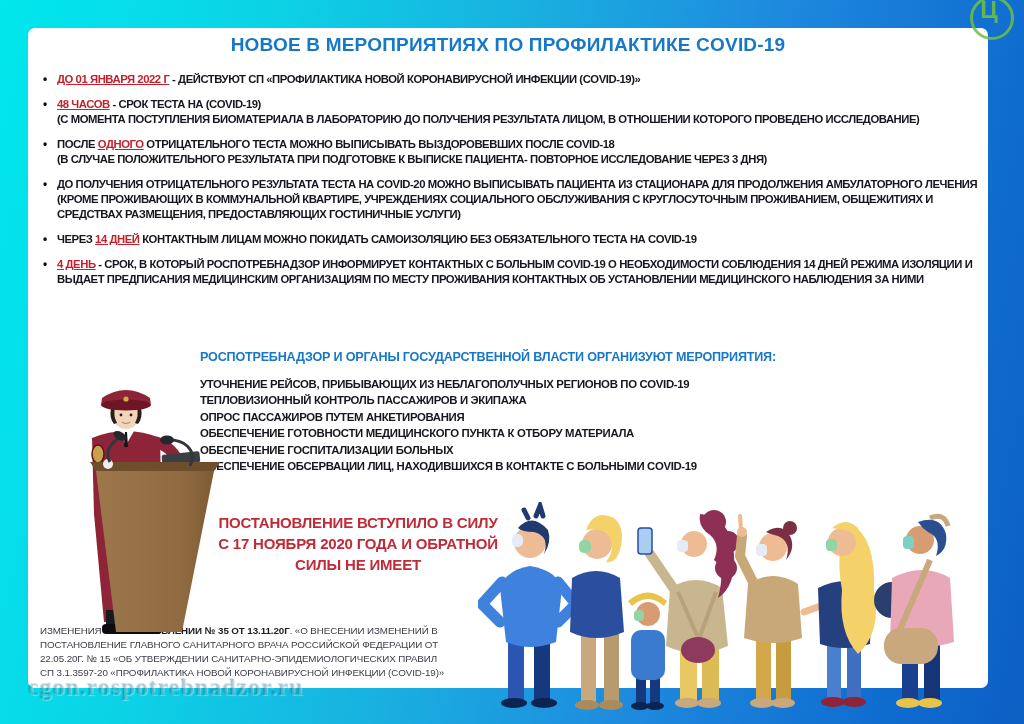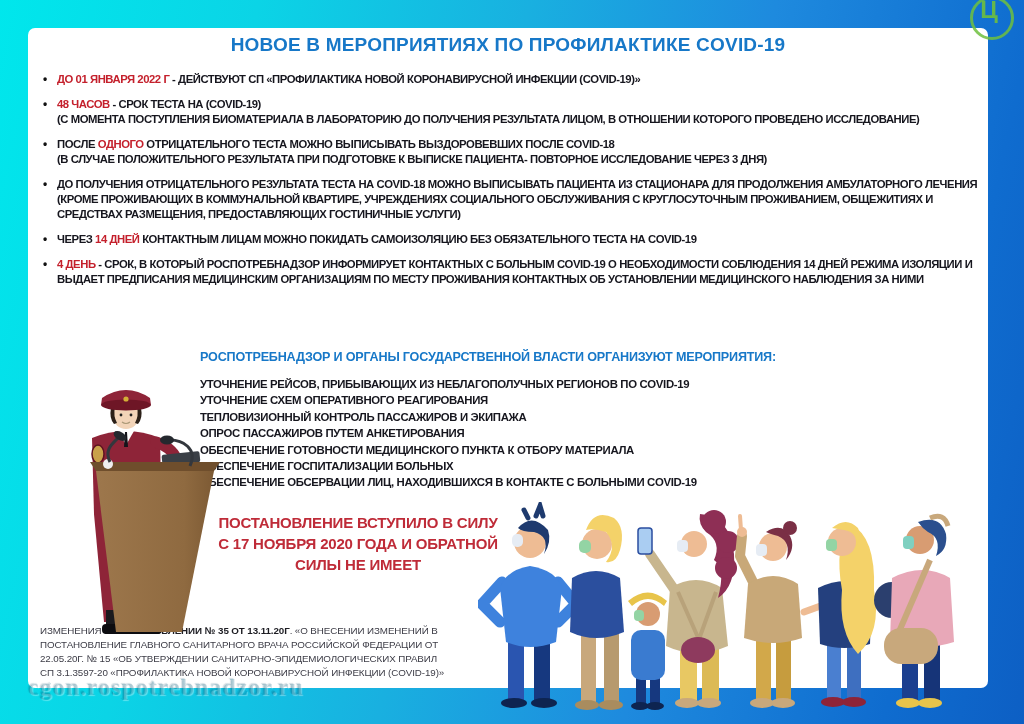--- a/index.html
+++ b/index.html
@@ -15,21 +15,21 @@
   .title{
     position:absolute;left:0;top:6px;width:100%;text-align:center;
     font-size:19px;font-weight:bold;color:#1778c8;letter-spacing:.2px;
   }
   .bullets{
     position:absolute;left:12px;top:44px;width:944px;margin:0;padding:0;list-style:none;
     font-size:11.3px;font-weight:bold;color:#16161e;line-height:15px;letter-spacing:-.45px;
   }
   .bullets li{position:relative;padding-left:17px;margin-bottom:10px;}
   .bullets li .dot{position:absolute;left:3px;top:0;font-size:12px;color:#111;}
-  .red{color:#c4202c;}
+  .red{color:#c4202c;text-decoration:underline;}
   .bold{font-weight:bold;color:#1c1c22;}
   .measures{position:absolute;left:172px;top:322px;width:620px;}
   .measures-heading{
     font-size:12.6px;font-weight:bold;color:#1778c8;letter-spacing:-.2px;margin:0 0 12px 0;
   }
   .measures ul{margin:0;padding:0;list-style:none;
     font-size:11.4px;font-weight:bold;color:#16161e;line-height:16.4px;letter-spacing:-.35px;}
   .statement{
     position:absolute;left:170px;top:484px;width:320px;text-align:center;
     font-size:15px;font-weight:bold;color:#bf2b38;line-height:21px;letter-spacing:-.2px;
@@ -65,30 +65,29 @@
 
 <div class="page">
 
   <div class="panel">
     <div class="title">НОВОЕ В МЕРОПРИЯТИЯХ ПО ПРОФИЛАКТИКЕ COVID-19</div>
 
     <ul class="bullets" id="bullet-list">
         <li><span class="dot">•</span><span class="red">ДО 01 ЯНВАРЯ 2022 Г</span><span> - ДЕЙСТВУЮТ СП  «ПРОФИЛАКТИКА НОВОЙ КОРОНАВИРУСНОЙ ИНФЕКЦИИ (COVID-19)»</span></li>
         <li><span class="dot">•</span><span class="red">48 ЧАСОВ</span><span> - СРОК ТЕСТА НА (COVID-19)</span><br><span>(С МОМЕНТА ПОСТУПЛЕНИЯ БИОМАТЕРИАЛА В ЛАБОРАТОРИЮ ДО ПОЛУЧЕНИЯ РЕЗУЛЬТАТА ЛИЦОМ, В ОТНОШЕНИИ КОТОРОГО ПРОВЕДЕНО ИССЛЕДОВАНИЕ)</span></li>
         <li><span class="dot">•</span><span>ПОСЛЕ </span><span class="red">ОДНОГО</span><span> ОТРИЦАТЕЛЬНОГО ТЕСТА МОЖНО ВЫПИСЫВАТЬ ВЫЗДОРОВЕВШИХ ПОСЛЕ COVID-18</span><br><span>(В СЛУЧАЕ ПОЛОЖИТЕЛЬНОГО РЕЗУЛЬТАТА ПРИ ПОДГОТОВКЕ К ВЫПИСКЕ ПАЦИЕНТА- ПОВТОРНОЕ ИССЛЕДОВАНИЕ ЧЕРЕЗ 3 ДНЯ)</span></li>
-        <li><span class="dot">•</span><span>ДО ПОЛУЧЕНИЯ ОТРИЦАТЕЛЬНОГО РЕЗУЛЬТАТА ТЕСТА НА COVID-18 МОЖНО ВЫПИСЫВАТЬ ПАЦИЕНТА ИЗ СТАЦИОНАРА ДЛЯ ПРОДОЛЖЕНИЯ АМБУЛАТОРНОГО ЛЕЧЕНИЯ</span><br><span>(КРОМЕ ПРОЖИВАЮЩИХ В КОММУНАЛЬНОЙ КВАРТИРЕ, УЧРЕЖДЕНИЯХ СОЦИАЛЬНОГО ОБСЛУЖИВАНИЯ С КРУГЛОСУТОЧНЫМ ПРОЖИВАНИЕМ, ОБЩЕЖИТИЯХ И СРЕДСТВАХ РАЗМЕЩЕНИЯ, ПРЕДОСТАВЛЯЮЩИХ ГОСТИНИЧНЫЕ УСЛУГИ)</span></li>
+        <li><span class="dot">•</span><span>ДО ПОЛУЧЕНИЯ ОТРИЦАТЕЛЬНОГО РЕЗУЛЬТАТА ТЕСТА НА COVID-20 МОЖНО ВЫПИСЫВАТЬ ПАЦИЕНТА ИЗ СТАЦИОНАРА ДЛЯ ПРОДОЛЖЕНИЯ АМБУЛАТОРНОГО ЛЕЧЕНИЯ</span><br><span>(КРОМЕ ПРОЖИВАЮЩИХ В КОММУНАЛЬНОЙ КВАРТИРЕ, УЧРЕЖДЕНИЯХ СОЦИАЛЬНОГО ОБСЛУЖИВАНИЯ С КРУГЛОСУТОЧНЫМ ПРОЖИВАНИЕМ, ОБЩЕЖИТИЯХ И СРЕДСТВАХ РАЗМЕЩЕНИЯ, ПРЕДОСТАВЛЯЮЩИХ ГОСТИНИЧНЫЕ УСЛУГИ)</span></li>
         <li><span class="dot">•</span><span>ЧЕРЕЗ </span><span class="red">14 ДНЕЙ</span><span> КОНТАКТНЫМ ЛИЦАМ МОЖНО ПОКИДАТЬ САМОИЗОЛЯЦИЮ БЕЗ ОБЯЗАТЕЛЬНОГО ТЕСТА НА COVID-19</span></li>
         <li><span class="dot">•</span><span class="red">4 ДЕНЬ</span><span> - СРОК, В КОТОРЫЙ РОСПОТРЕБНАДЗОР ИНФОРМИРУЕТ КОНТАКТНЫХ С БОЛЬНЫМ COVID-19 О НЕОБХОДИМОСТИ СОБЛЮДЕНИЯ 14 ДНЕЙ РЕЖИМА ИЗОЛЯЦИИ И ВЫДАЕТ ПРЕДПИСАНИЯ МЕДИЦИНСКИМ ОРГАНИЗАЦИЯМ ПО МЕСТУ ПРОЖИВАНИЯ КОНТАКТНЫХ ОБ УСТАНОВЛЕНИИ МЕДИЦИНСКОГО НАБЛЮДЕНИЯ ЗА НИМИ</span></li>
       </ul>
 
     <div class="measures">
       <div class="measures-heading">РОСПОТРЕБНАДЗОР И ОРГАНЫ ГОСУДАРСТВЕННОЙ ВЛАСТИ ОРГАНИЗУЮТ МЕРОПРИЯТИЯ:</div>
       <ul id="measure-list">
           <li>УТОЧНЕНИЕ РЕЙСОВ, ПРИБЫВАЮЩИХ ИЗ НЕБЛАГОПОЛУЧНЫХ РЕГИОНОВ ПО COVID-19</li>
-          <li>УТОЧНЕНИЕ СХЕМ ОПЕРАТИВНОГО РЕАГИРОВАНИЯ</li>
           <li>ТЕПЛОВИЗИОННЫЙ КОНТРОЛЬ ПАССАЖИРОВ И ЭКИПАЖА</li>
           <li>ОПРОС ПАССАЖИРОВ ПУТЕМ АНКЕТИРОВАНИЯ</li>
           <li>ОБЕСПЕЧЕНИЕ ГОТОВНОСТИ МЕДИЦИНСКОГО ПУНКТА К ОТБОРУ МАТЕРИАЛА</li>
           <li>ОБЕСПЕЧЕНИЕ ГОСПИТАЛИЗАЦИИ БОЛЬНЫХ</li>
           <li>ОБЕСПЕЧЕНИЕ ОБСЕРВАЦИИ ЛИЦ, НАХОДИВШИХСЯ В КОНТАКТЕ С БОЛЬНЫМИ COVID-19</li>
         </ul>
     </div>
 
     <div class="statement" id="statement"><span>ПОСТАНОВЛЕНИЕ ВСТУПИЛО В СИЛУ</span><br><span>С 17 НОЯБРЯ 2020 ГОДА И ОБРАТНОЙ</span><br><span>СИЛЫ НЕ ИМЕЕТ</span></div>
 

